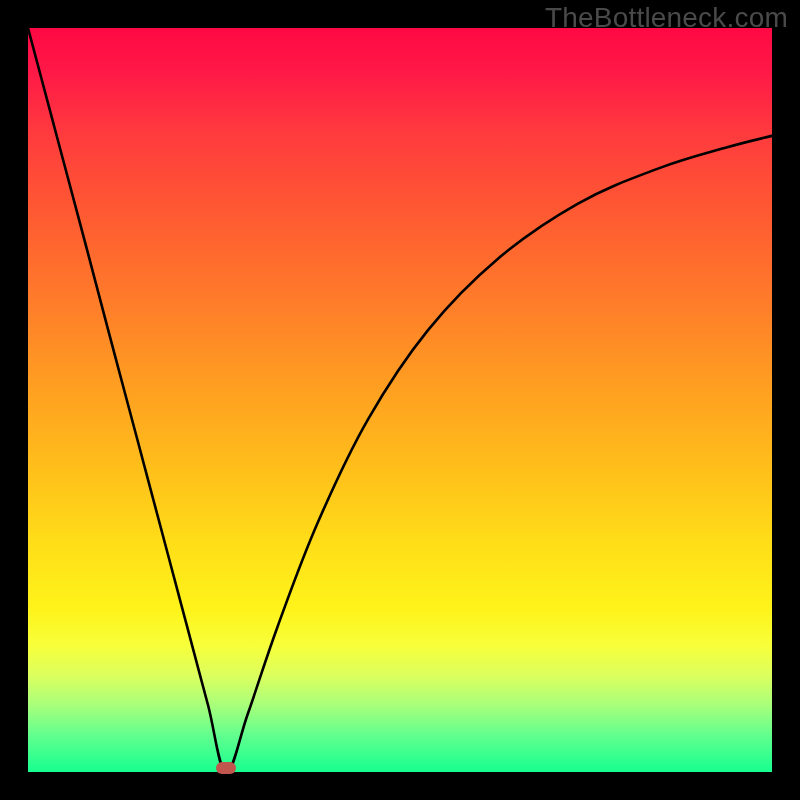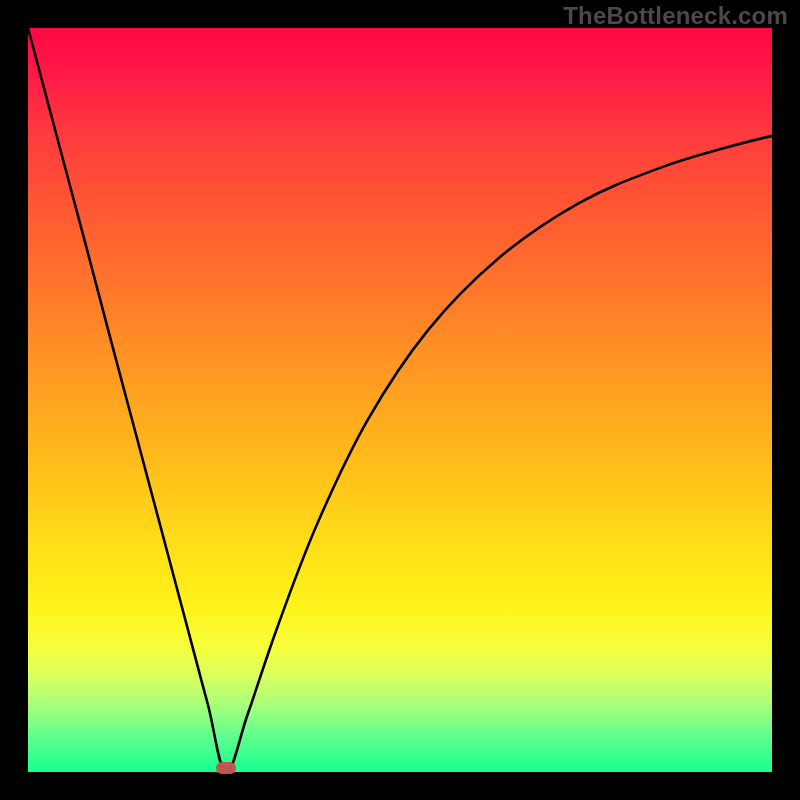--- a/index.html
+++ b/index.html
@@ -15,22 +15,22 @@
     position: relative;
     width: 800px;
     height: 800px;
     background: #000;
   }
   .watermark {
     position: absolute;
     top: 2px;
     right: 12px;
     color: #4a4a4a;
-    font-size: 24px;
-    font-weight: 700;
+    font-size: 28px;
+    font-weight: 400;
     letter-spacing: 0.2px;
     user-select: none;
   }
   
   .plot {
     position: absolute;
     left: 28px;
     top: 28px;
     width: 744px;
     height: 744px;

